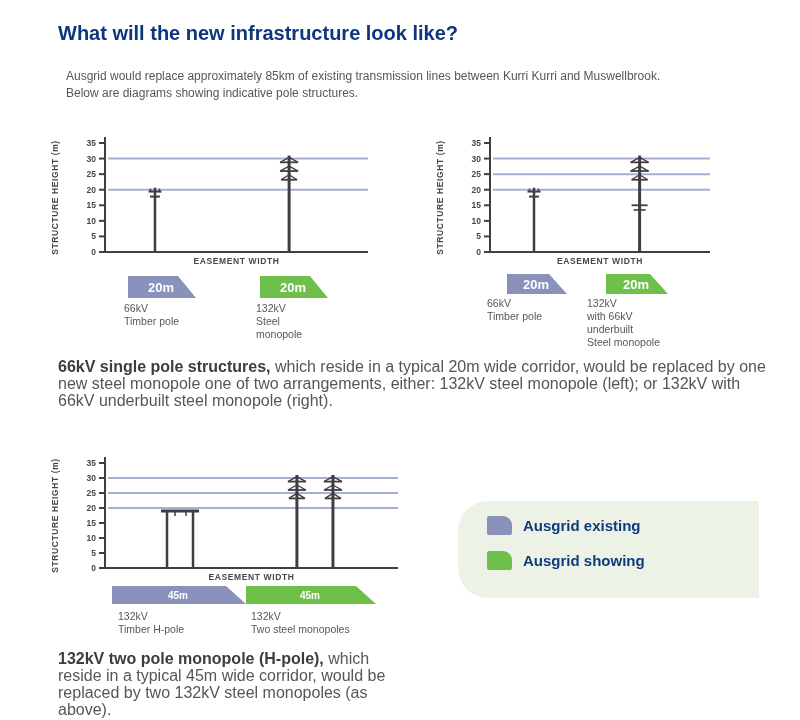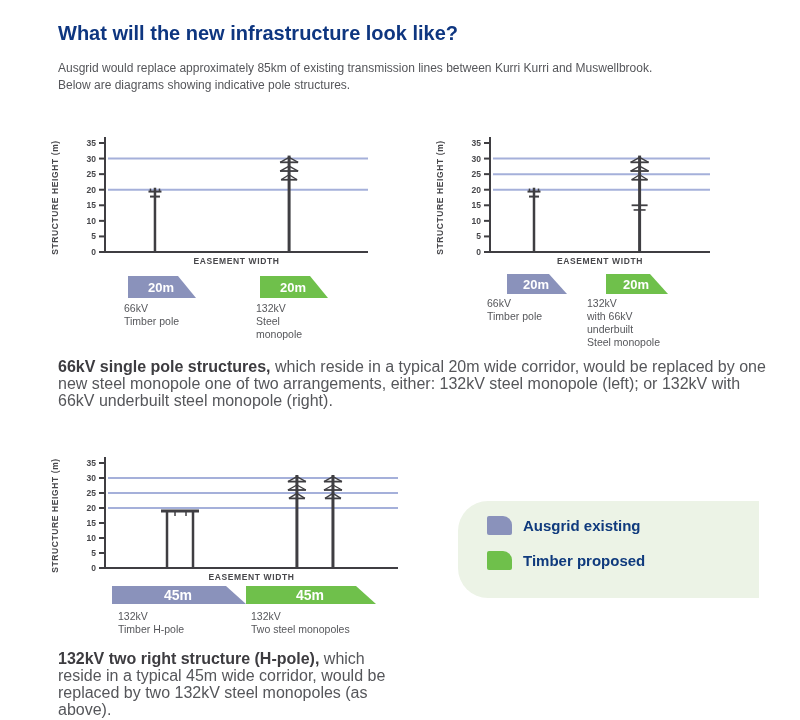--- a/index.html
+++ b/index.html
@@ -1,27 +1,27 @@
 <!DOCTYPE html>
 <html><head>
 <meta charset="utf-8">
 <style>
   html,body{margin:0;padding:0;background:#fff}
   .page{position:relative;width:800px;height:720px;background:#ffffff;overflow:hidden;
         font-family:"Liberation Sans",sans-serif;}
   .title{position:absolute;left:58px;top:22px;margin:0;font-size:20px;font-weight:700;color:#0e3680;}
-  .intro{position:absolute;left:58px;top:60px;margin:0;font-size:12px;line-height:17px;color:#55565a;white-space:pre-line;}
+  .intro{position:absolute;left:58px;top:60px;margin:8px;font-size:12px;line-height:17px;color:#55565a;white-space:pre-line;}
   .diagram{position:absolute;overflow:visible}
   .tick{font-size:8.5px;font-weight:700;fill:#47474b}
   .axlabel{font-size:8.5px;font-weight:700;letter-spacing:.6px;fill:#47474b}
   .tag{position:absolute;display:flex;align-items:center;justify-content:center;
        color:#fff;font-weight:700;box-sizing:border-box;padding-right:14px;
        clip-path:polygon(0 0, calc(100% - 18px) 0, 100% 100%, 0 100%);padding-left:12px;}
   .tag.r1{height:22px;font-size:13px}
-  .tag.r3{height:18px;font-size:14px;clip-path:polygon(0 0, calc(100% - 20px) 0, 100% 100%, 0 100%);}
+  .tag.r3{height:18px;font-size:10px;clip-path:polygon(0 0, calc(100% - 20px) 0, 100% 100%, 0 100%);}
   .caption{position:absolute;font-size:10.5px;line-height:13px;color:#56575b;text-align:left;white-space:pre-line;}
   .body-text{position:absolute;margin:0;font-size:16px;line-height:17px;color:#55565a;}
   .body-text b{color:#3d3c40}
   .legend{position:absolute;left:458px;top:501px;width:301px;height:97px;background:#ecf3e6;border-radius:30px 0 0 30px;}
   .legend-row{position:absolute;left:29px;display:flex;align-items:center;gap:11px;}
   .legend-row.first{top:15px}
   .legend-row.second{top:50px}
   .swatch{width:25px;height:19px;border-radius:2px 9px 2px 2px;display:inline-block;}
   .legend-label{font-size:15px;font-weight:700;color:#0f3a7d;}
 </style>
@@ -204,19 +204,19 @@
   <div class="caption" style="left:251px;top:610px;width:120px">132kV
 Two steel monopoles</div>
 
   <div class="legend">
     <div class="legend-row first">
       <span class="swatch" style="background: rgb(138, 146, 187);"></span>
       <span class="legend-label">Ausgrid existing</span>
     </div>
     <div class="legend-row second">
       <span class="swatch" style="background: rgb(111, 192, 75);"></span>
-      <span class="legend-label">Timber proposed</span>
+      <span class="legend-label">Ausgrid showing</span>
     </div>
   </div>
 
-  <p class="body-text" style="left:58px;top:650px;width:340px"><b>132kV two right structure (H-pole),</b><span> which reside in a typical 45m wide corridor, would be replaced by two 132kV steel monopoles (as above).</span></p>
+  <p class="body-text" style="left:58px;top:650px;width:340px"><b>132kV two pole monopole (H-pole),</b><span> which reside in a typical 45m wide corridor, would be replaced by two 132kV steel monopoles (as above).</span></p>
 
 </div>
 
 </body></html>

